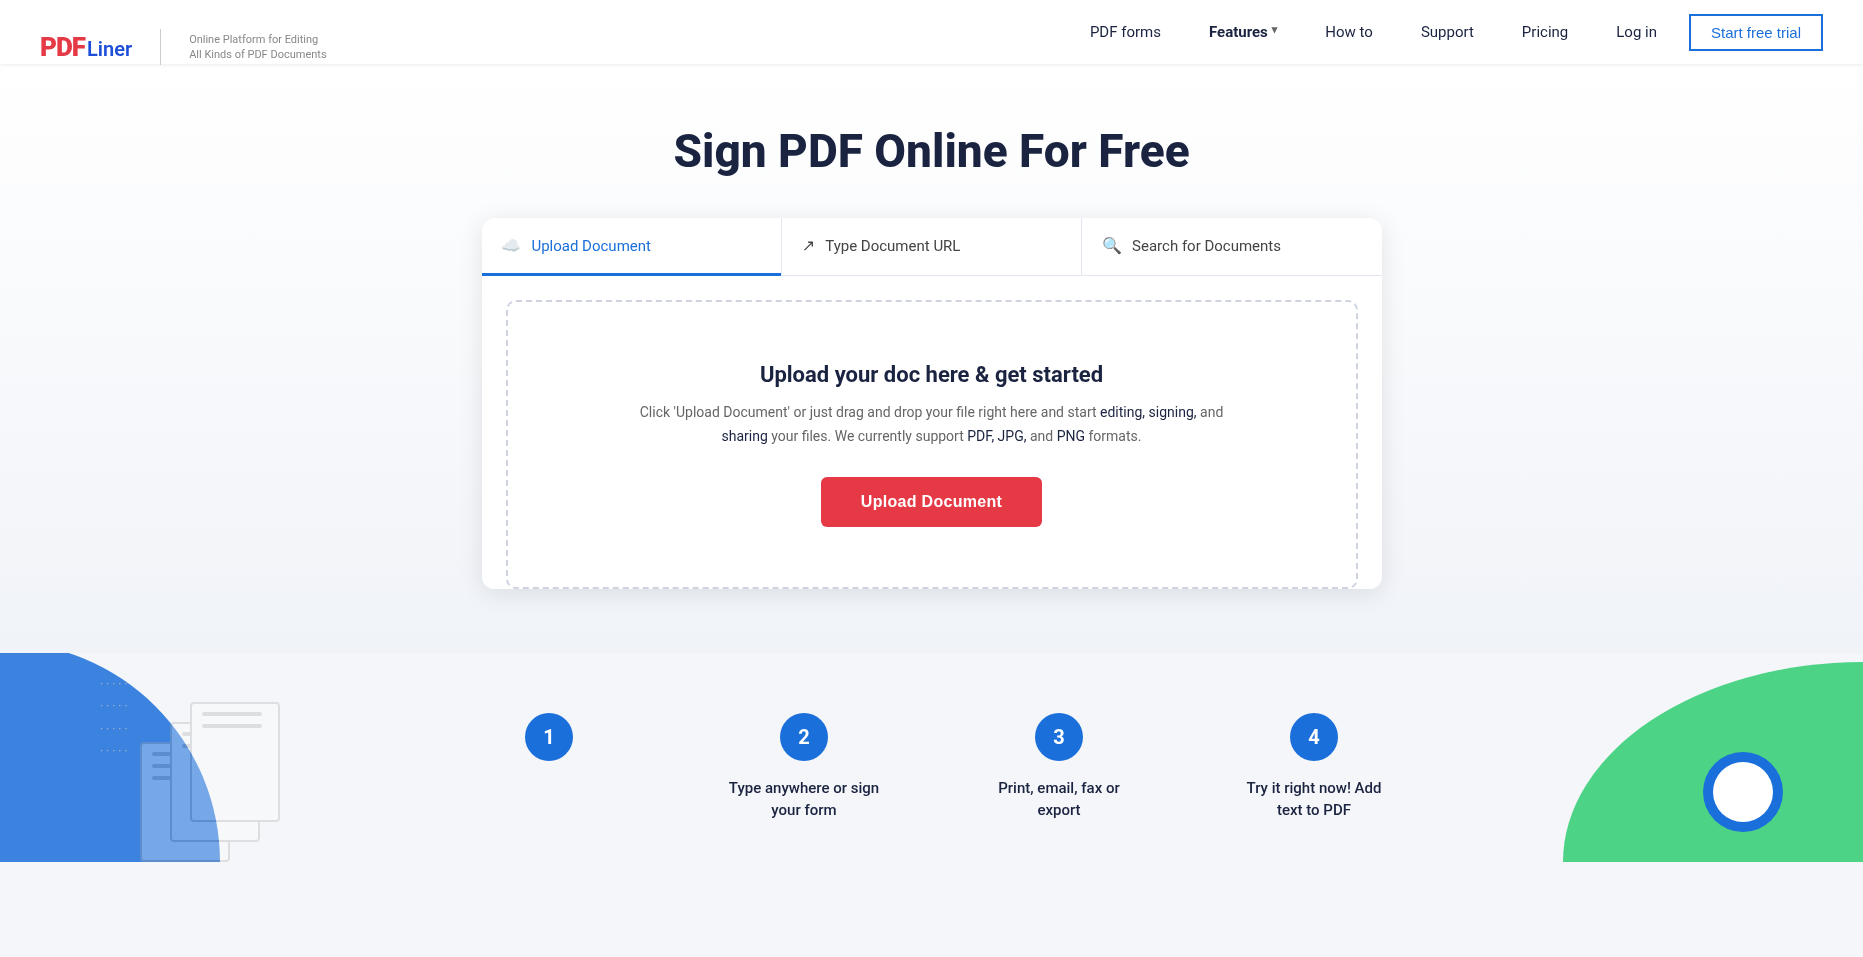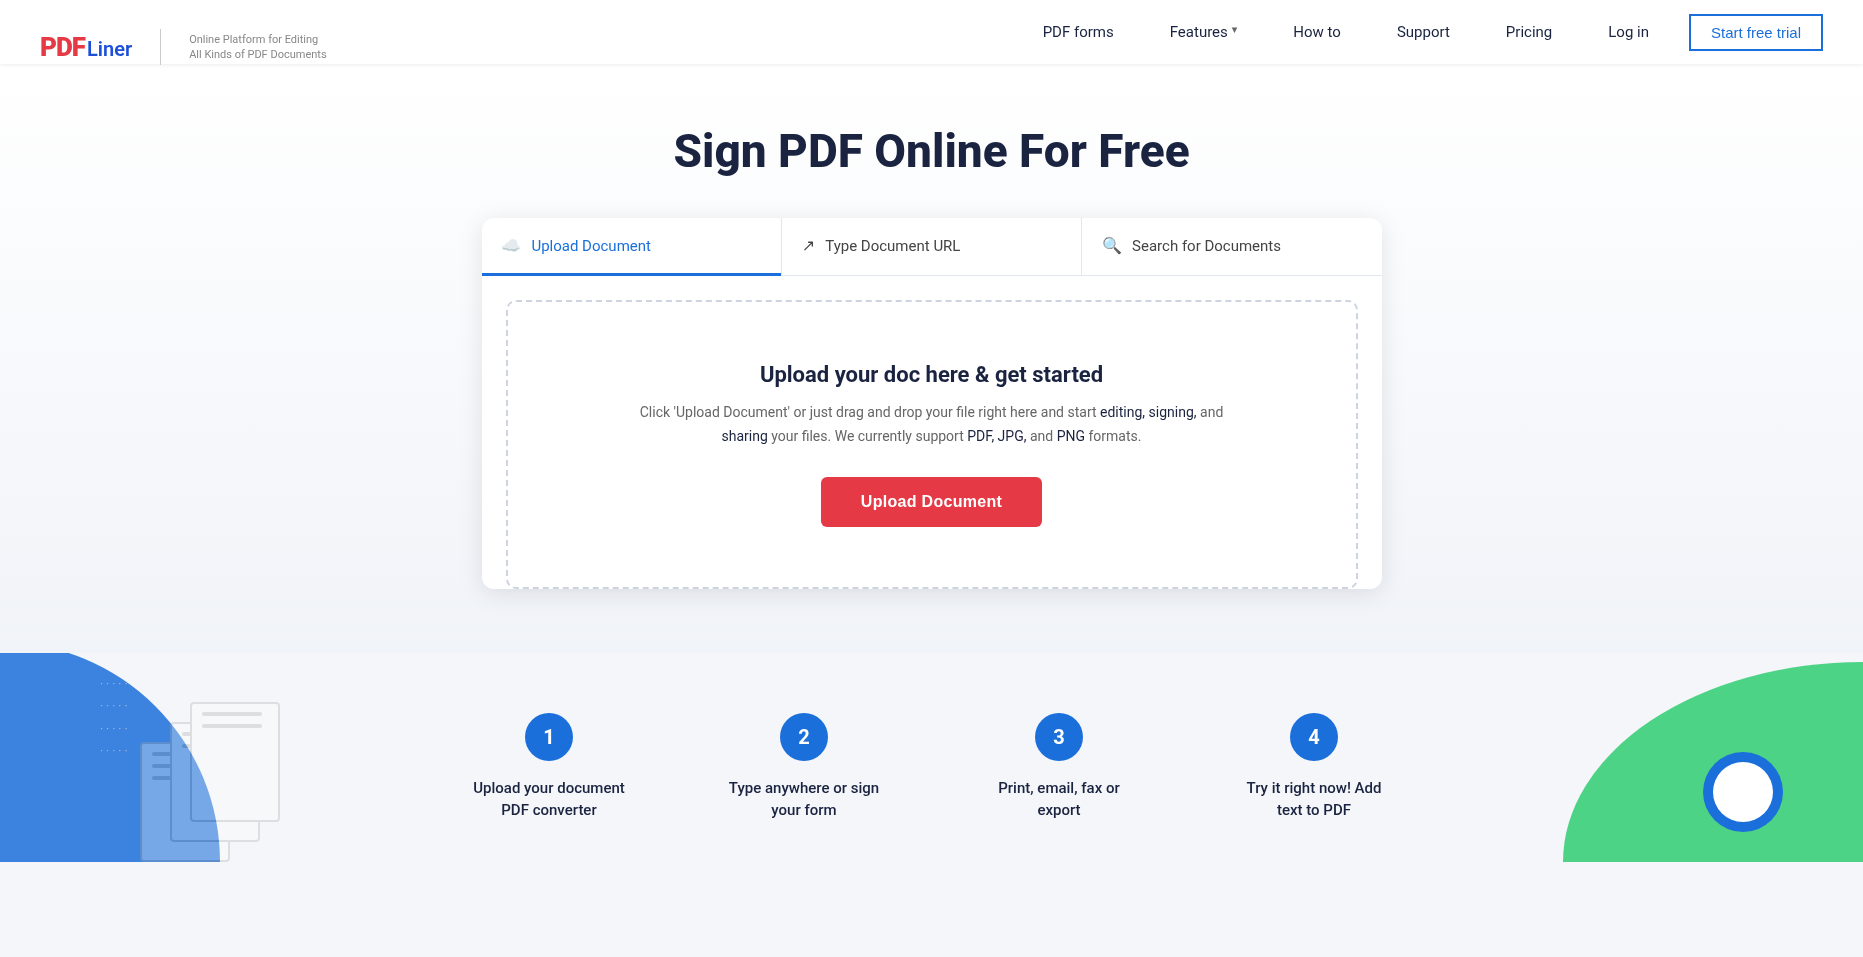--- a/index.html
+++ b/index.html
@@ -6,23 +6,23 @@
     body { font-family: -apple-system, BlinkMacSystemFont, 'Segoe UI', Roboto, sans-serif; background: #f4f6f9; color: #1a2340; overflow-x: hidden; }
 
     
     header { background: #fff; display: flex; align-items: center; padding: 0 40px; height: 64px; box-shadow: 0 1px 4px rgba(0,0,0,0.08); position: relative; z-index: 10; }
     .logo-area { display: flex; align-items: center; gap: 12px; margin-right: auto; margin-top: 30px; }
     .logo-text { display: flex; align-items: baseline; }
     .logo-pdf { font-size: 26px; font-weight: 900; color: #e63946; letter-spacing: -1px; }
     .logo-liner { font-size: 20px; font-weight: 600; color: #1d4ed8; margin-left: 2px; }
     .logo-divider { width: 1px; height: 36px; background: #ccc; margin: 0 16px; }
     .logo-tagline { font-size: 11px; color: #888; line-height: 1.4; }
-    nav { display: flex; align-items: center; gap: 24px; }
+    nav { display: flex; align-items: center; gap: 16px; }
     .nav-link { font-size: 15px; color: #1a2340; text-decoration: none; padding: 8px 16px; border-radius: 4px; cursor: pointer; white-space: nowrap; }
-    .nav-features { display: flex; align-items: flex-start; gap: 4px; }
+    .nav-features { display: flex; align-items: flex-start; gap: 4px; font-weight: bold; }
     .chevron { font-size: 11px; color: #666; }
     .nav-btn-trial { border: 2px solid #1a6fdb; color: #1a6fdb; background: transparent; border-radius: 0; padding: 8px 20px; font-size: 15px; font-weight: 500; cursor: pointer; white-space: nowrap; }
 
     
     .hero { background: linear-gradient(180deg, #fff 0%, #f0f3f8 100%); padding: 60px 20px 40px; text-align: center; position: relative; }
     .hero h1 { font-size: 46px; font-weight: 800; color: #1a2340; margin-bottom: 40px; }
 
     
     .upload-container { max-width: 900px; margin: 0 auto; background: #fff; border-radius: 12px; box-shadow: 0 4px 24px rgba(0,0,0,0.1); overflow: visible; }
     .tabs { display: flex; border-bottom: 1px solid #e2e6ef; }
@@ -145,21 +145,20 @@
     <div class="doc-page">
         <div class="doc-line"></div>
         <div class="doc-line"></div>
       </div>
   </div>
   <div class="dots-left"></div>
 
   <div class="steps-inner">
     <div class="step">
       <div class="step-num">1</div>
-      <div class="step-label">Upload your document<br>PDF converter</div>
     </div>
     <div class="step">
       <div class="step-num">2</div>
       <div class="step-label">Type anywhere or sign<br>your form</div>
     </div>
     <div class="step">
       <div class="step-num">3</div>
       <div class="step-label">Print, email, fax or<br>export</div>
     </div>
     <div class="step">

